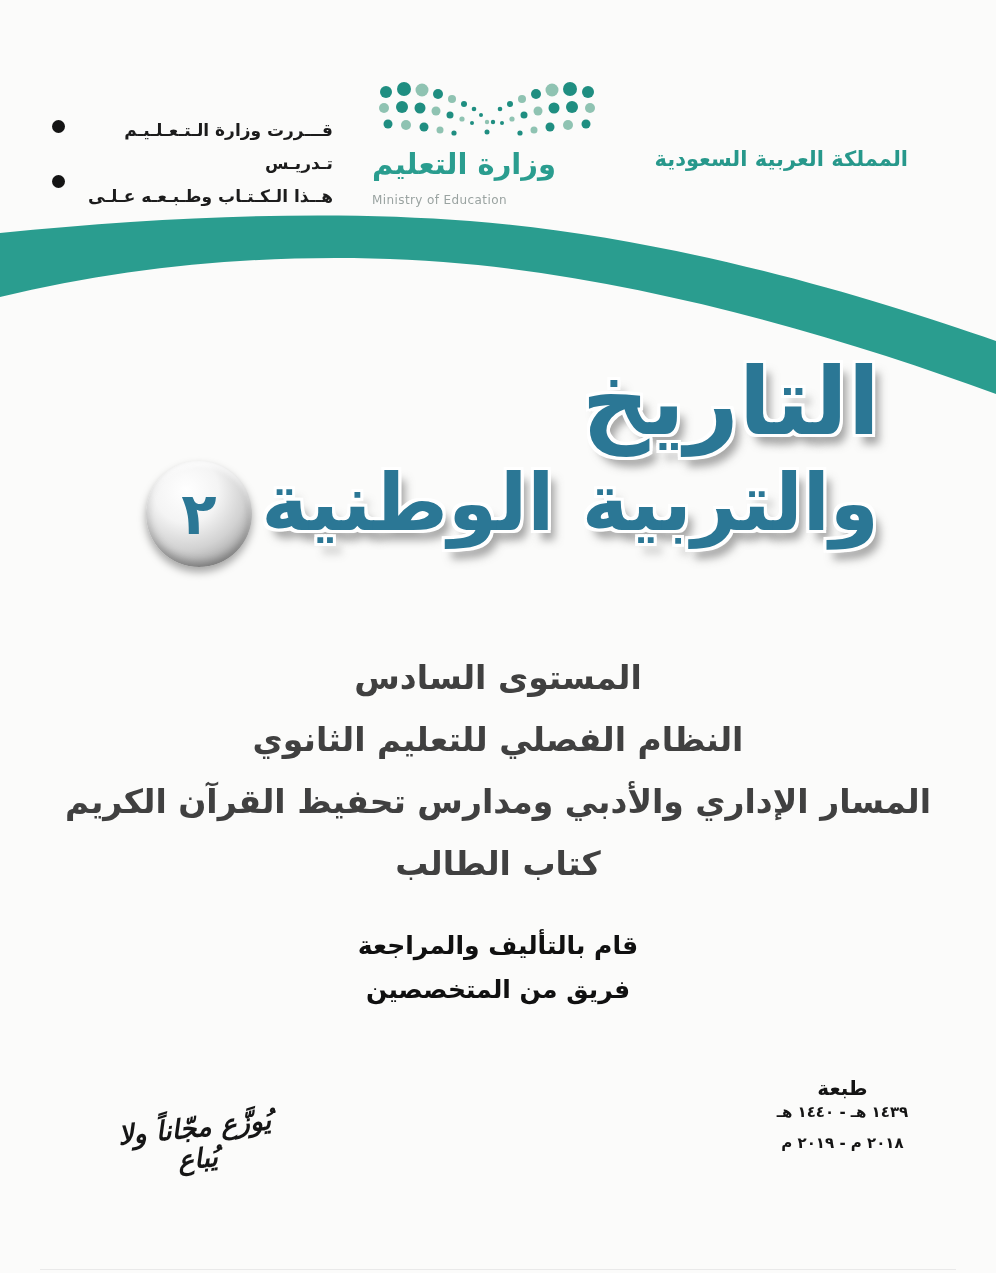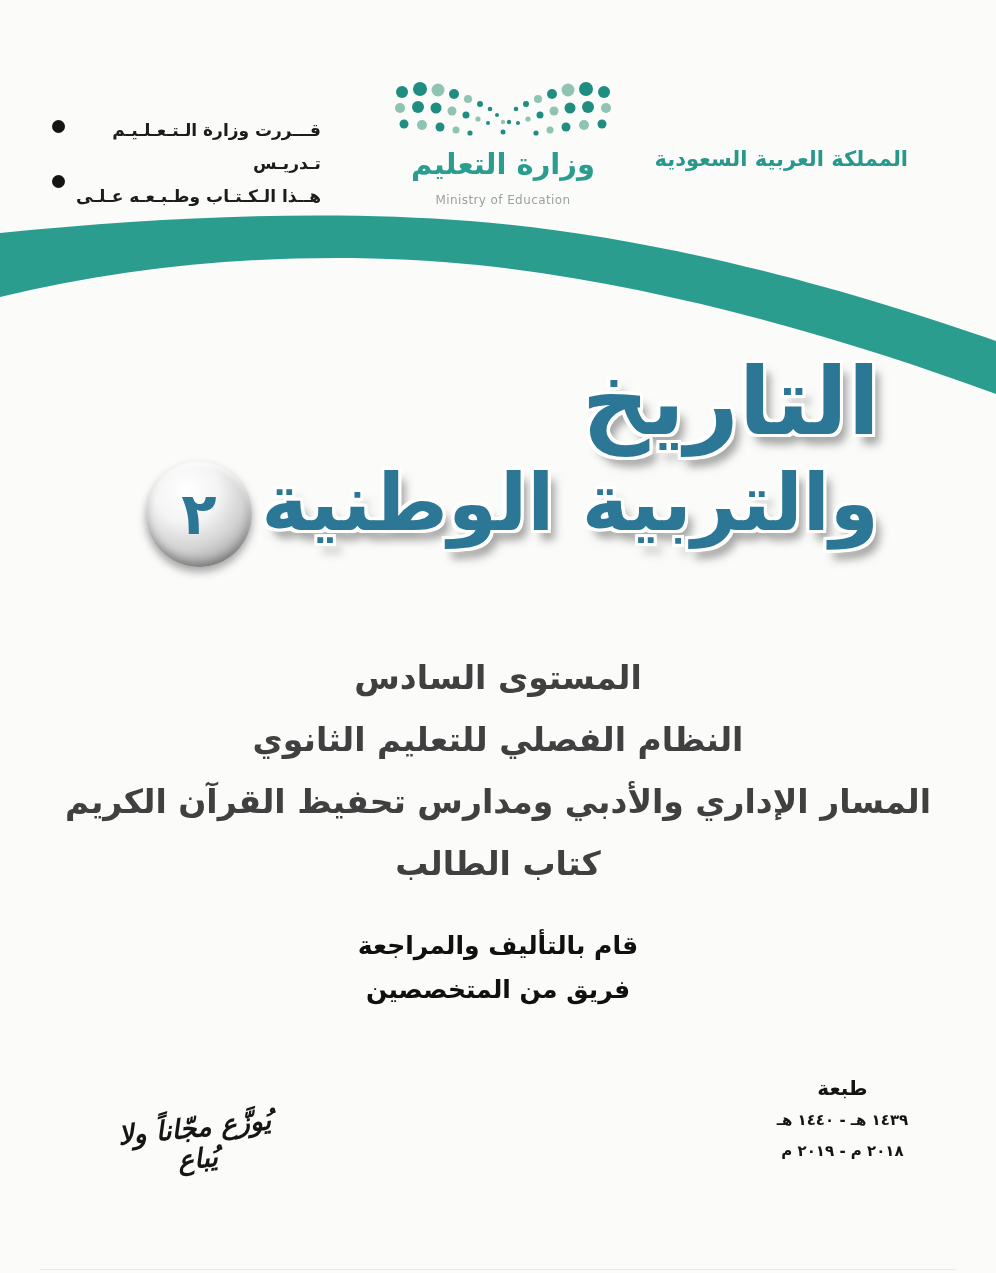--- a/index.html
+++ b/index.html
@@ -1,27 +1,27 @@
 <!DOCTYPE html>
 <html lang="ar"><head>
 <meta charset="utf-8">
 <style>
   html,body{margin:0;padding:0;background:#ffffff;}
   .cover{
     position:relative;width:996px;height:1273px;overflow:hidden;
     background:#fbfbfa;font-family:"DejaVu Sans",sans-serif;color:#151515;
   }
   
-  .decision{position:absolute;top:114px;left:52px;display:flex;gap:4px;}
+  .decision{position:absolute;top:114px;left:52px;display:flex;gap:16px;}
   .dots-col{display:flex;flex-direction:column;justify-content:space-between;padding:6px 0 4px 0;}
   .dot{width:13px;height:13px;border-radius:50%;background:#141414;}
   .decision-text{direction:rtl;text-align:right;font-size:17px;font-weight:bold;
     color:#1c1c1c;line-height:33px;letter-spacing:.5px;width:252px;}
   
-  .moe-logo{position:absolute;top:80px;left:372px;width:262px;text-align:center;}
+  .moe-logo{position:absolute;top:80px;left:372px;width:262px;text-align:left;}
   .moe-ar{color:#2a9d8f;font-size:29px;font-weight:bold;direction:rtl;margin-top:5px;line-height:30px;}
   .moe-en{color:#9aa3a1;font-size:12px;margin-top:14px;letter-spacing:.4px;}
   
   .kingdom{position:absolute;top:147px;right:88px;font-size:21px;font-weight:bold;
     color:#27988b;direction:rtl;}
   
   .swoosh{position:absolute;top:0;left:0;width:996px;height:430px;pointer-events:none;}
   
   .title-l1{position:absolute;top:342px;left:380px;width:500px;text-align:right;
     font-size:94px;font-weight:bold;color:#2b7795;direction:rtl;line-height:120px;
@@ -39,21 +39,21 @@
   
   .subtitle{position:absolute;top:658px;left:0;width:996px;text-align:center;direction:rtl;
     font-weight:bold;color:#404040;}
   .subtitle div{font-size:33px;line-height:40px;margin-bottom:22px;}
   
   .credits{position:absolute;top:930px;left:0;width:996px;text-align:center;direction:rtl;
     font-weight:bold;color:#101010;}
   .credits div{font-size:25px;line-height:32px;margin-bottom:12px;}
   
   .edition{position:absolute;top:1076px;left:770px;width:145px;text-align:center;direction:rtl;color:#141414;}
-  .ed-label{font-size:20px;font-weight:bold;margin-bottom:11px;}
+  .ed-label{font-size:20px;font-weight:bold;margin-bottom:3px;}
   .ed-line{font-size:15px;font-weight:bold;margin-bottom:13px;white-space:nowrap;}
   
   .distribution{position:absolute;top:1112px;left:96px;width:200px;text-align:center;direction:rtl;
     font-size:27px;font-weight:bold;font-style:italic;transform:rotate(-6deg);color:#161616;}
   
   .baseline-artifact{position:absolute;bottom:3px;left:40px;right:40px;height:1px;background:#e9e9e9;}
 </style>
 </head>
 <body>
 

